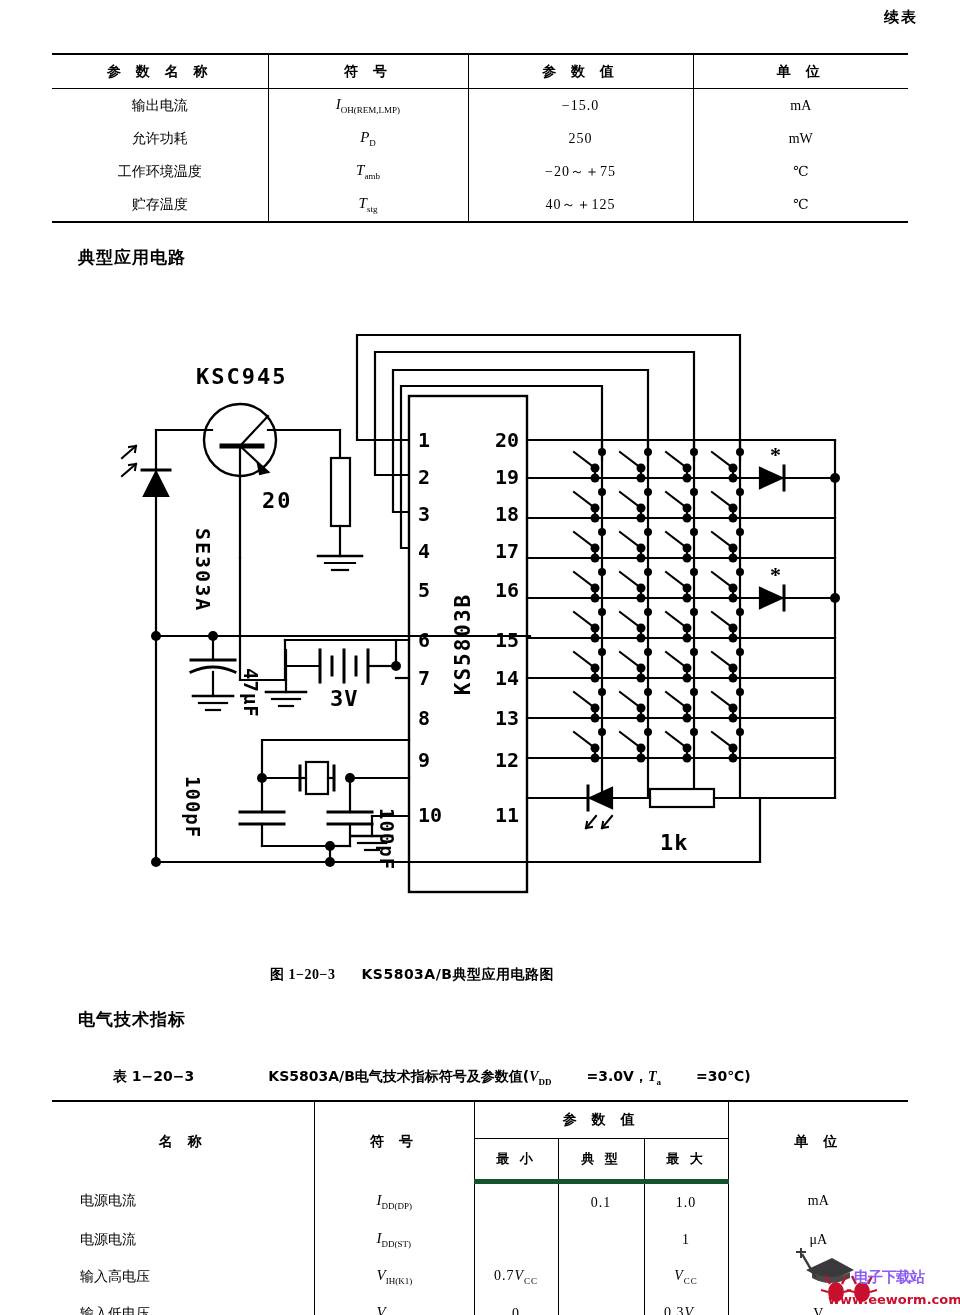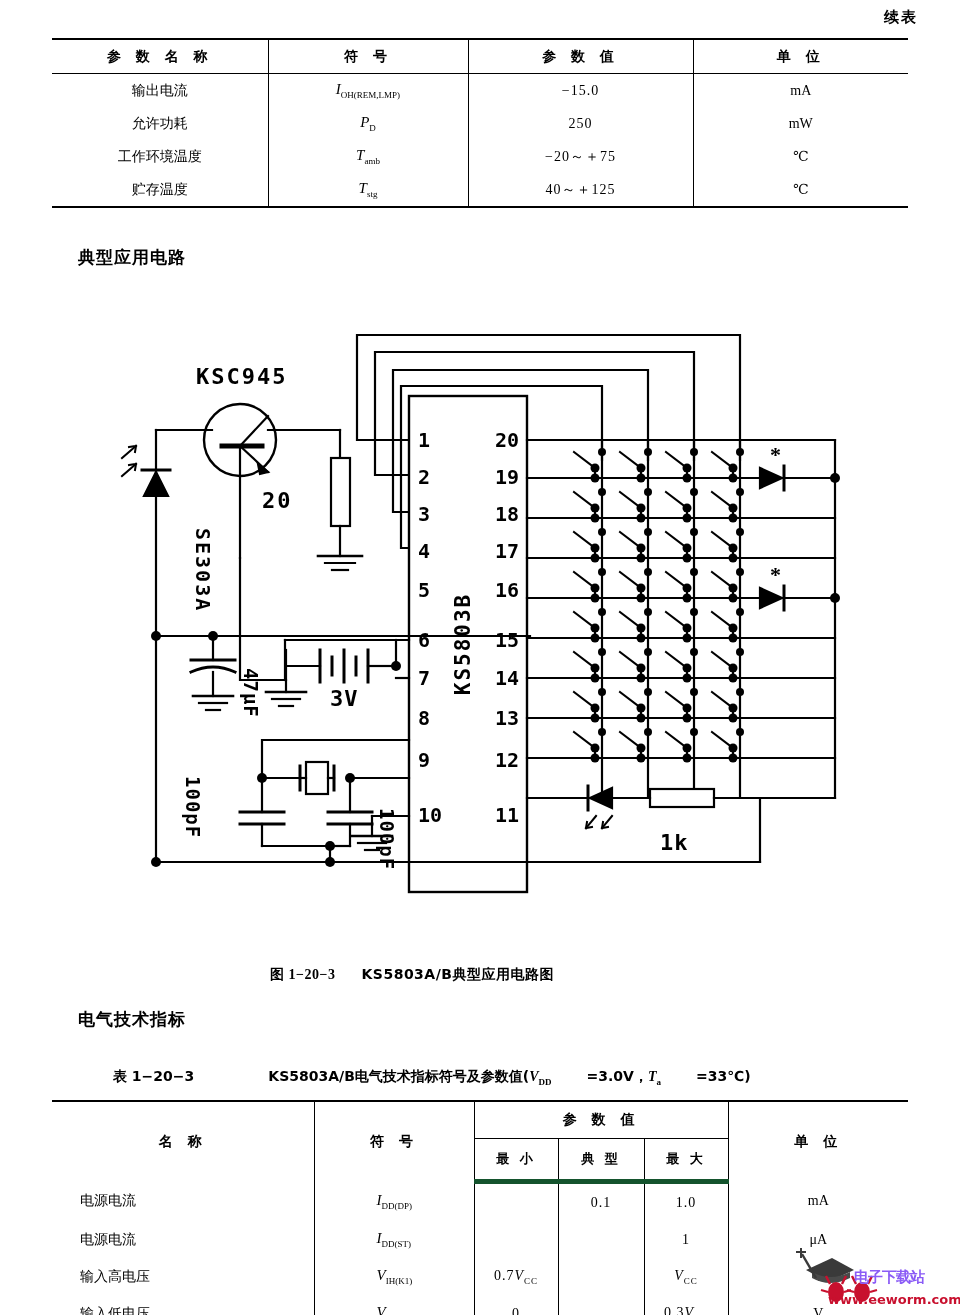--- a/index.html
+++ b/index.html
@@ -15,21 +15,21 @@
   .cn{font-family:"DejaVu Sans","Liberation Sans",sans-serif;}
 
   
   #continued-label{
     position:absolute;right:42px;top:8px;font-size:15px;font-weight:bold;
     letter-spacing:2px;
   }
 
   
   #table-top{
-    position:absolute;left:52px;top:38px;width:856px;
+    position:absolute;left:52px;top:53px;width:856px;
     border-collapse:collapse;table-layout:fixed;
   }
   #table-top td,#table-top th{
     border-left:1px solid #000;border-right:1px solid #000;
     text-align:center;vertical-align:middle;padding:0;
     font-size:14px;height:33px;font-weight:normal;
   }
   #table-top tr.hdr td{font-weight:bold;letter-spacing:5px;font-size:14px;}
   #table-top tr.toprule td{border-top:2px solid #000;}
   #table-top tr.hdrrule td{border-bottom:1px solid #000;}
@@ -577,21 +577,21 @@
     <span>图 1−20−3</span>
     <span style="display:inline-block;width:18px"></span>
     <span class="cap-cn">KS5803A/B典型应用电路图</span>
   </div>
 
   <div class="section-head" id="head-electrical">电气技术指标</div>
 
   <div id="table-bottom-title">
     <span class="t-cn">表 1−20−3</span>
     <span style="display:inline-block;width:32px"></span>
-    <span class="t-cn">KS5803A/B电气技术指标符号及参数值(</span><span class="t-sym">V</span><sub>DD</sub><span class="t-cn">=3.0V，</span><span class="t-sym">T</span><sub>a</sub><span class="t-cn">=33℃)</span>
+    <span class="t-cn">KS5803A/B电气技术指标符号及参数值(</span><span class="t-sym">V</span><sub>DD</sub><span class="t-cn">=3.0V，</span><span class="t-sym">T</span><sub>a</sub><span class="t-cn">=30℃)</span>
   </div>
 
   <table id="table-bottom">
     <colgroup>
       <col style="width:262px">
         <col style="width:160px">
       <col style="width:84px">
         <col style="width:86px">
         <col style="width:84px">
       <col style="width:180px">

